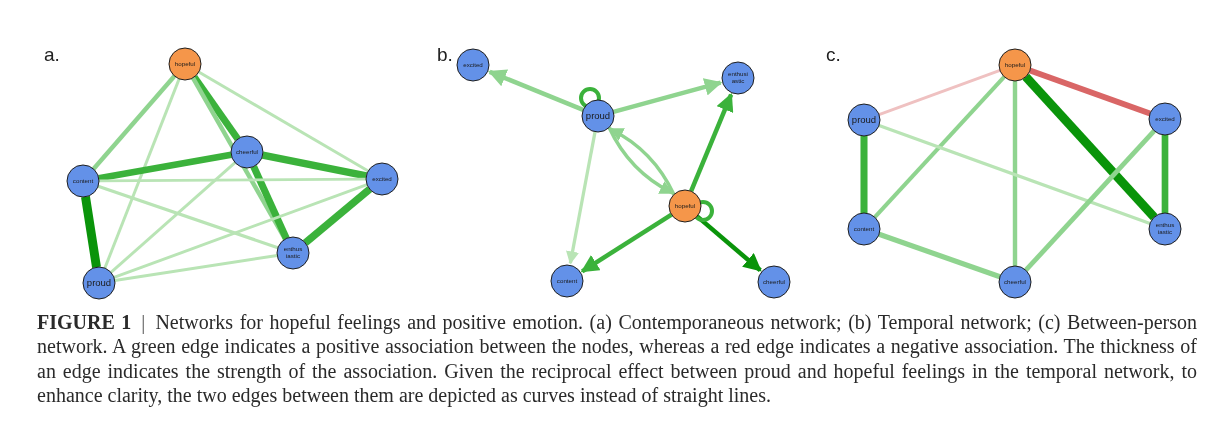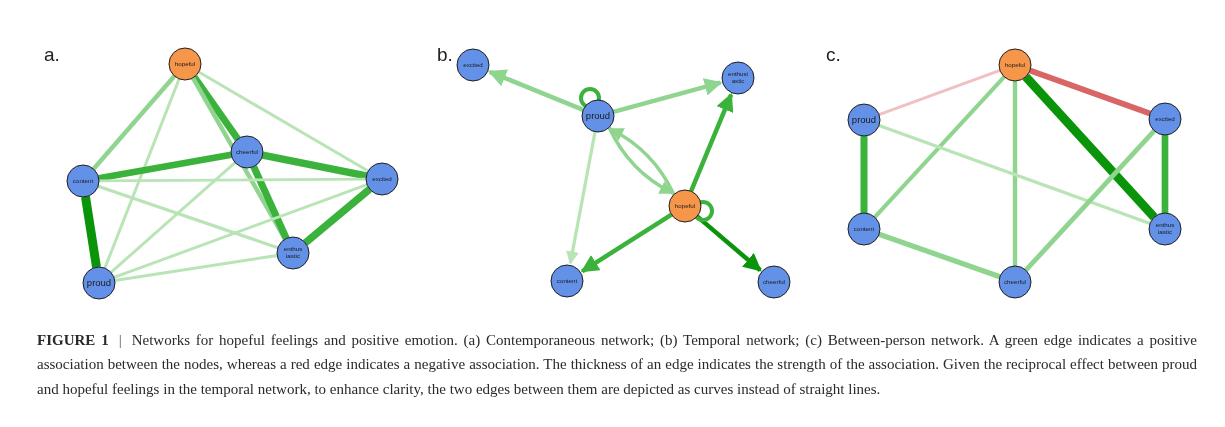--- a/index.html
+++ b/index.html
@@ -1,22 +1,22 @@
 <!DOCTYPE html>
 <html><head>
   <meta charset="utf-8">
   <style>
     html, body { margin: 0; padding: 0; background: #ffffff; }
     body { width: 1225px; height: 427px; position: relative; overflow: hidden; }
     #figure { position: absolute; left: 0; top: 0; width: 1225px; height: 305px; }
     .panel-label { font-family: "Liberation Sans", sans-serif; font-size: 19px; fill: #222; }
     .node-label { font-family: "Liberation Sans", sans-serif; fill: #1a1a1a; text-anchor: middle; dominant-baseline: middle; }
     #caption {
-      position: absolute; left: 37px; top: 328px; width: 1160px;
-      font-family: "Liberation Serif", serif; font-size: 15px; line-height: 24.4px;
+      position: absolute; left: 37px; top: 310px; width: 1160px;
+      font-family: "Liberation Serif", serif; font-size: 20px; line-height: 24.4px;
       color: #2a2a2a; text-align: justify;
     }
     #caption .fig-no { font-weight: bold; }
     #caption .sep { color: #555; padding: 0 10px; }
   </style>
 </head>
 <body>
 
 <svg id="figure" width="1225" height="305" viewBox="0 0 1225 305" xmlns="http://www.w3.org/2000/svg">
   <defs>

